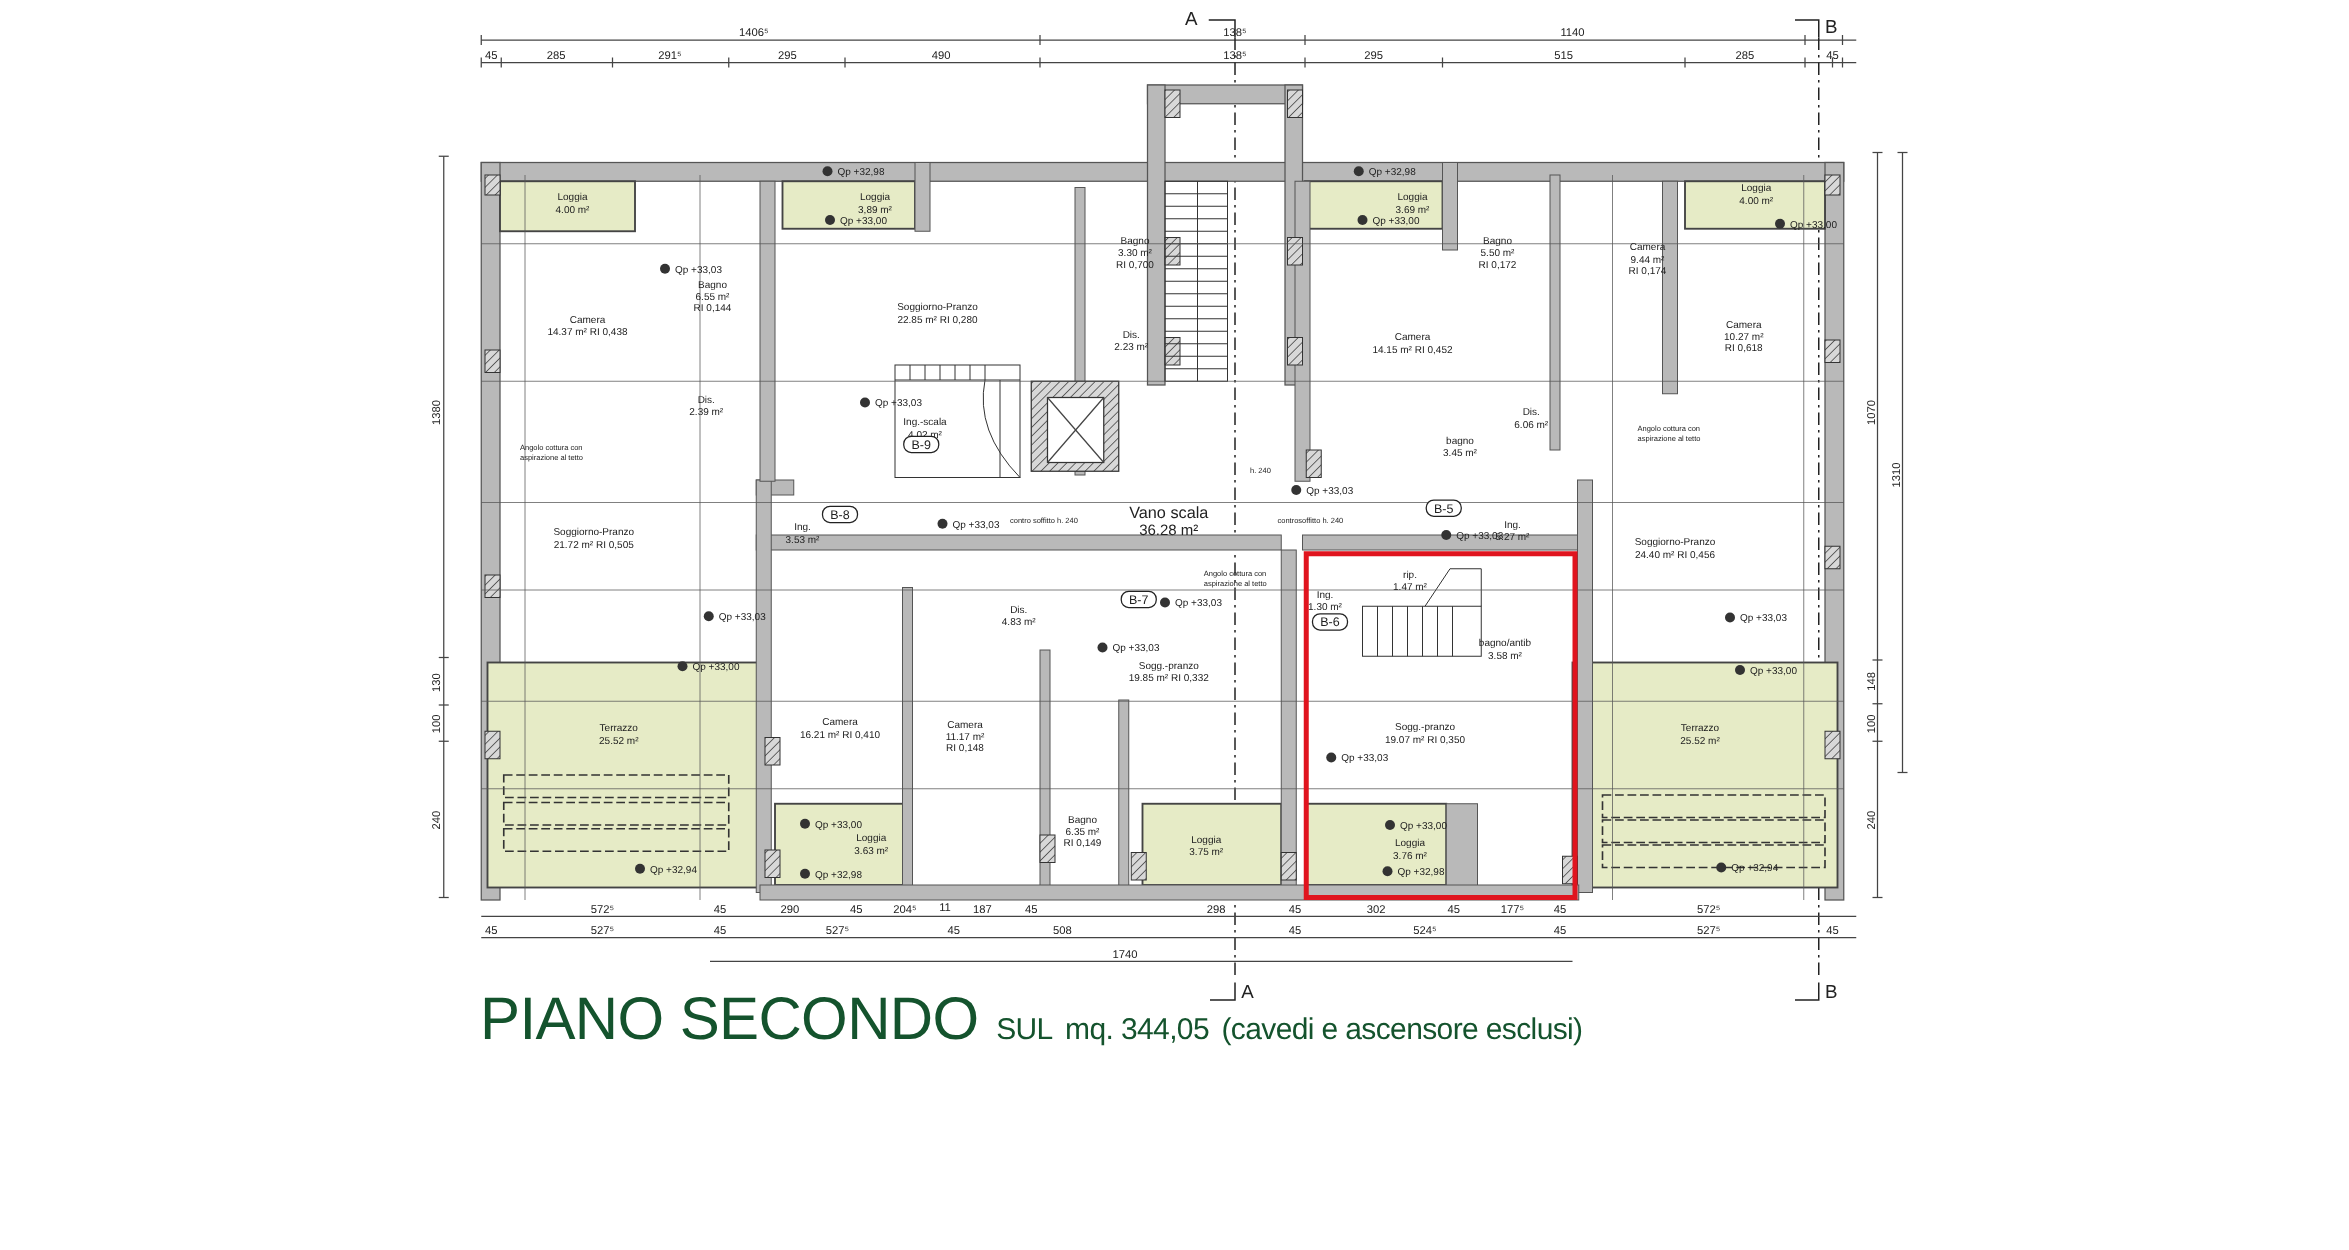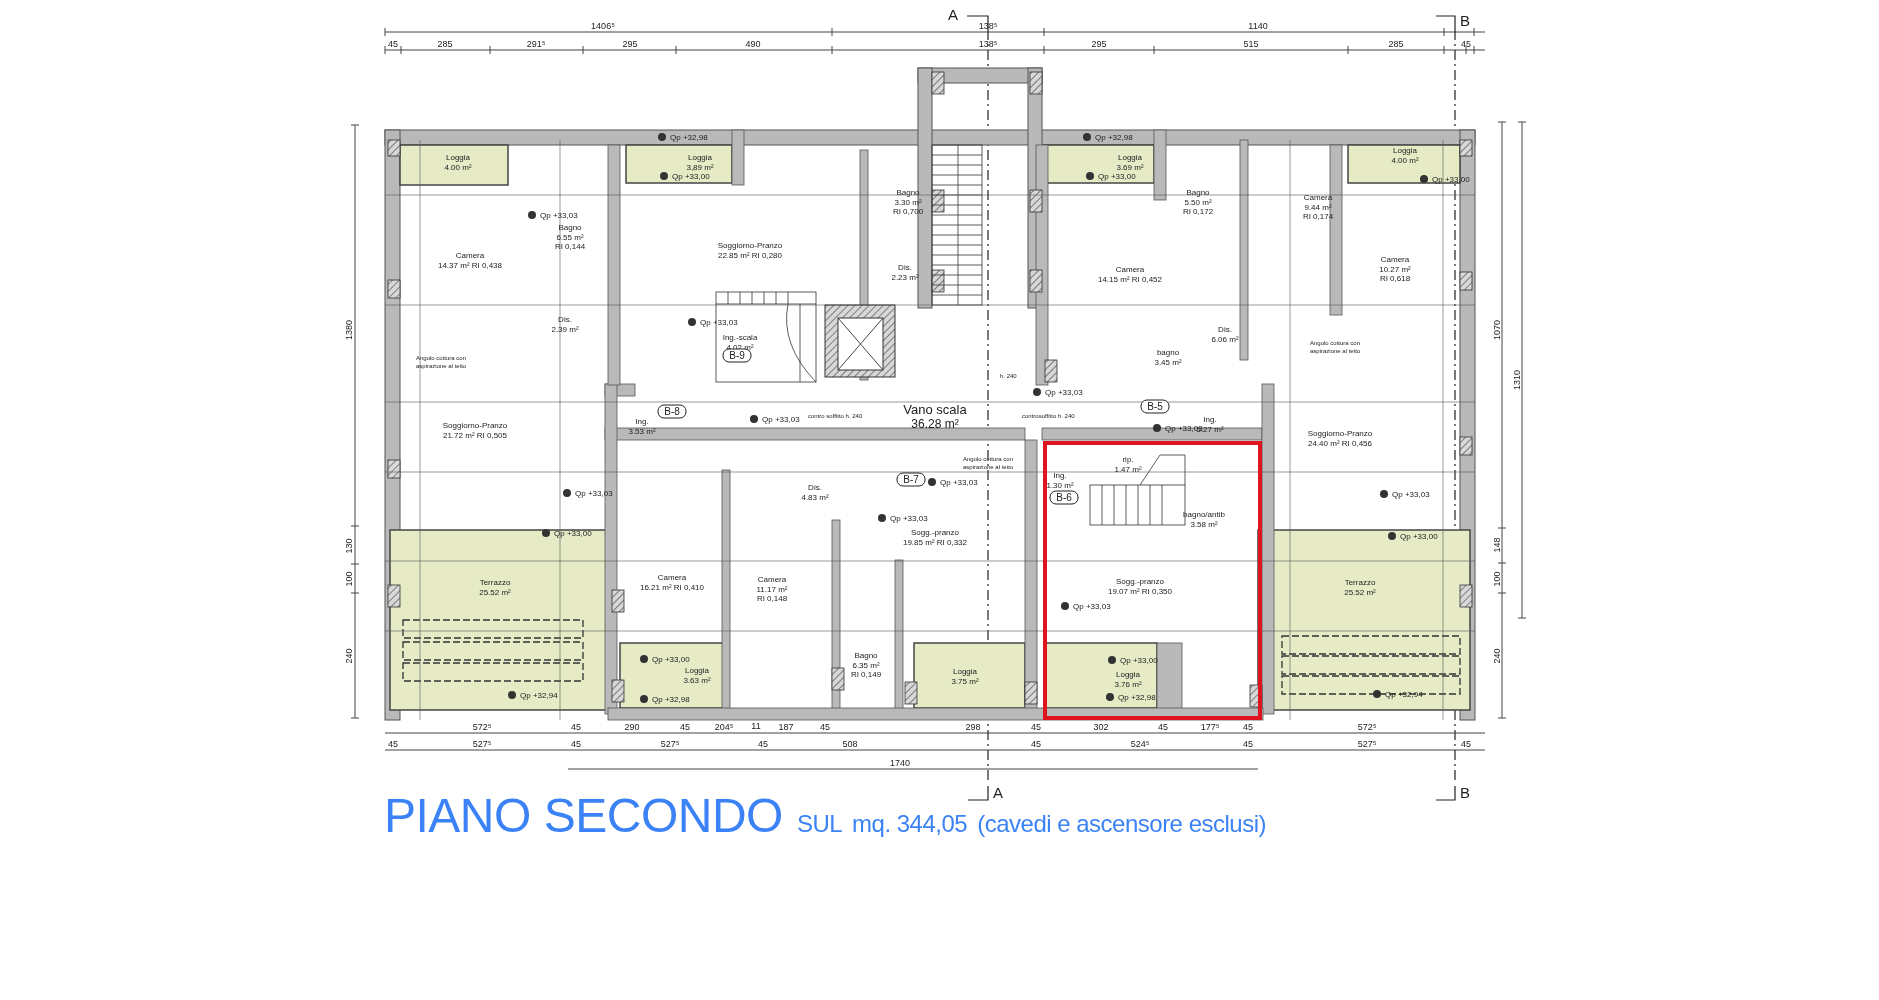--- a/index.html
+++ b/index.html
@@ -1,19 +1,19 @@
 <!DOCTYPE html>
 <html><head>
 <meta charset="utf-8">
 <style>
   html,body{margin:0;padding:0;background:#fff;}
   body{width:1879px;height:1000px;position:relative;overflow:hidden;font-family:"Liberation Sans",sans-serif;color:#222;}
   #plan{position:absolute;left:0;top:0;}
   .t{font-family:"Liberation Sans",sans-serif;fill:#222;}
-  .title{position:absolute;left:384px;top:788px;font-family:"Liberation Sans",sans-serif;font-size:48px;color:#3b82f6;letter-spacing:-0.5px;white-space:nowrap;}
+  .title{position:absolute;left:384px;top:788px;font-family:"Liberation Sans",sans-serif;font-size:48px;color:#14532d;letter-spacing:-0.5px;white-space:nowrap;}
   .title .sub{font-size:24px;margin-left:14px;}
   .title .sub span{margin-right:10px;}
 </style>
 </head>
 <body>
 
 <svg id="plan" width="1879" height="1000" viewBox="0 0 1879 1000" xmlns="http://www.w3.org/2000/svg">
   <defs>
     <pattern id="hatch" width="5" height="5" patternUnits="userSpaceOnUse" patternTransform="rotate(45)">
       <rect width="5" height="5" fill="#d8d8d8"></rect>

